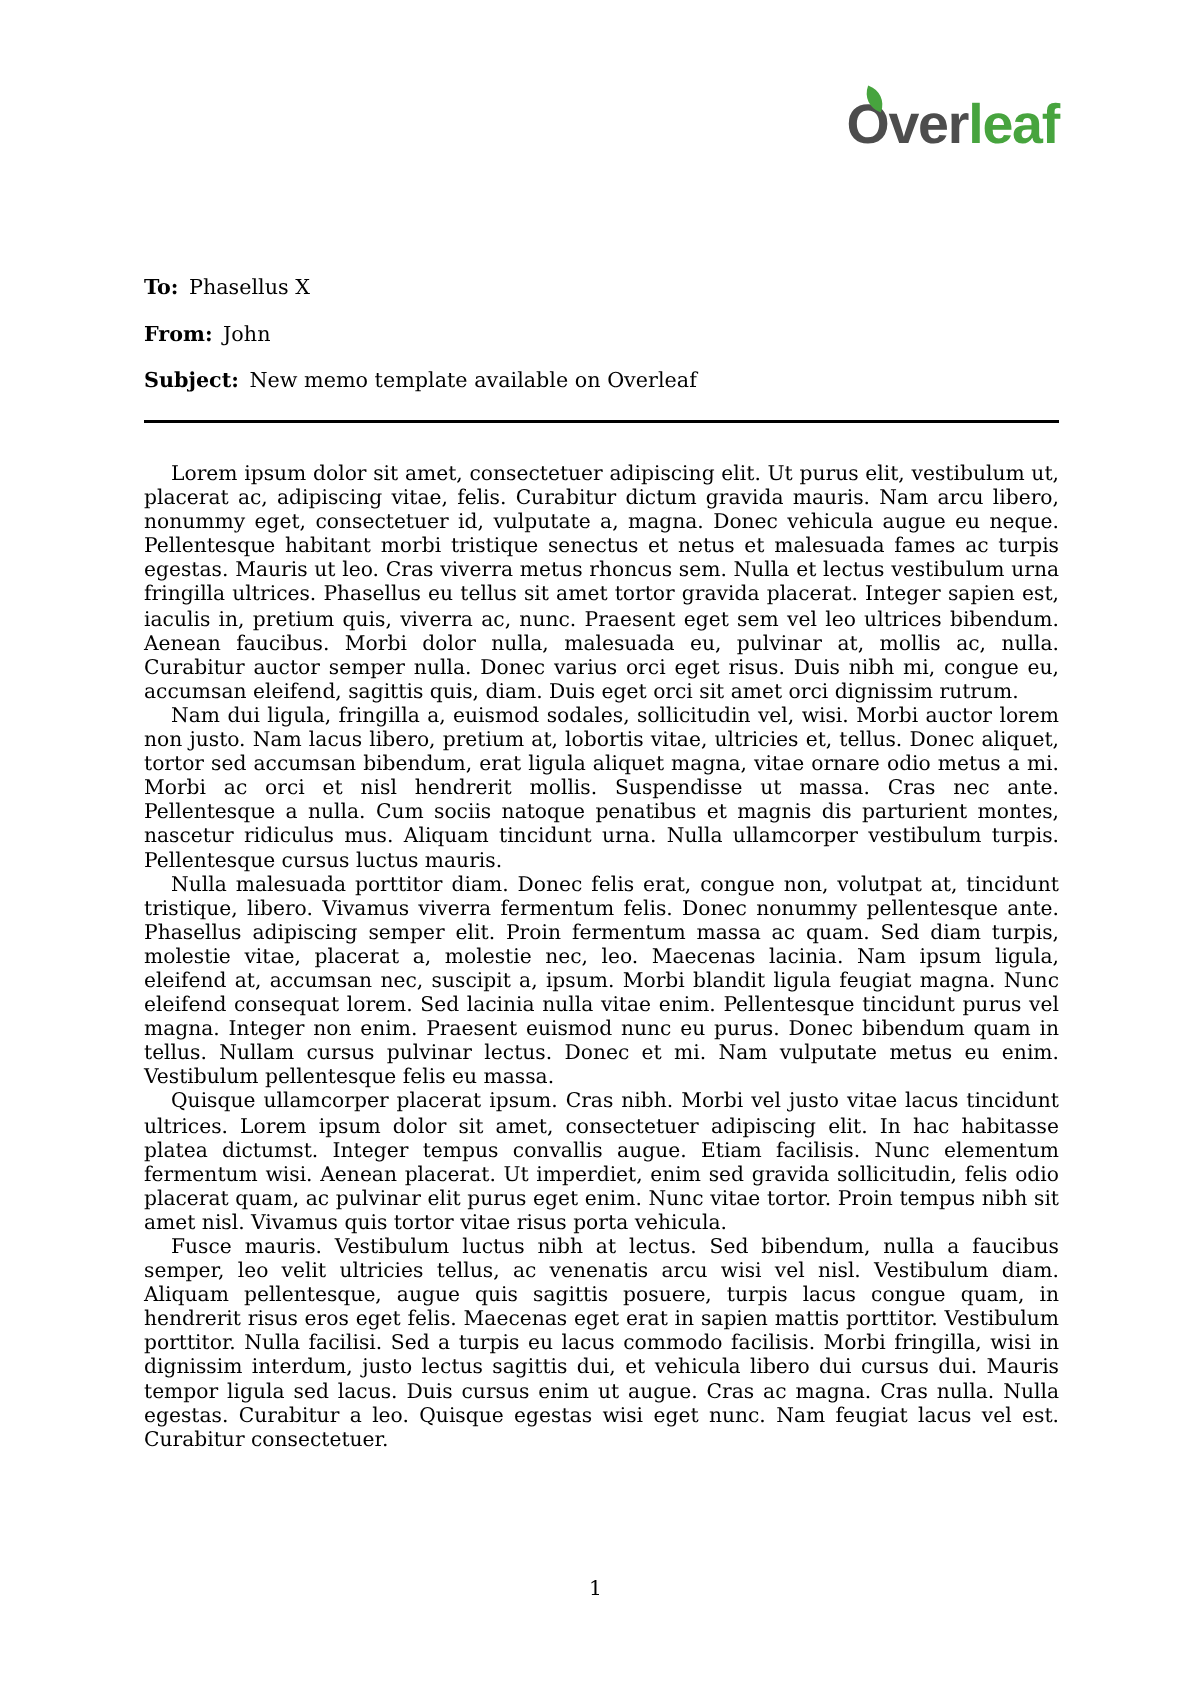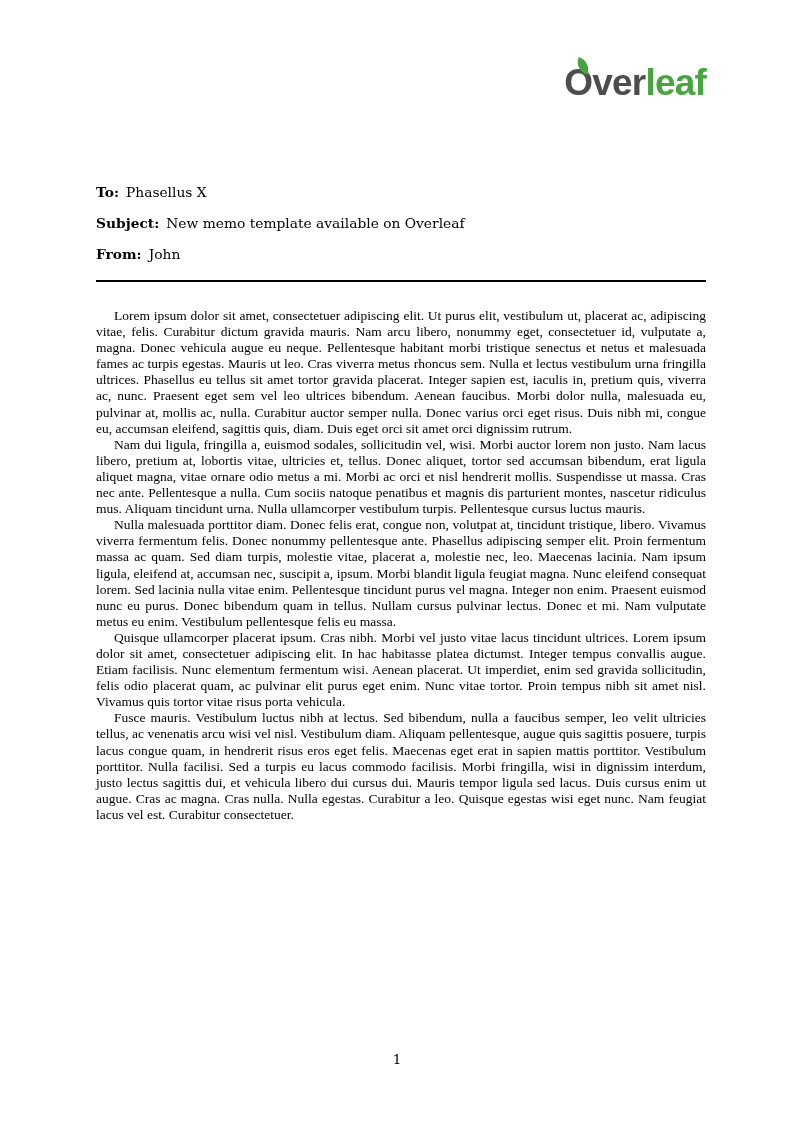--- a/index.html
+++ b/index.html
@@ -69,21 +69,20 @@
     font-size: 13.5px;
     line-height: 16.1px;
     text-align: justify;
     hyphens: auto;
     -webkit-hyphens: auto;
   }
   .body-text p {
     margin: 0;
     padding: 0;
     text-indent: 18px;
-    font-family: Liberation Serif, serif;
   }
   
   .page-footer {
     position: absolute;
     bottom: 56px;
     left: 0;
     right: 0;
     text-align: center;
     font-size: 13.5px;
   }
@@ -95,24 +94,24 @@
 
   <div class="logo-row">
     <span class="logo-text"><span class="o-wrap"><span class="leaf-shape"></span><span>O</span></span><span>ver</span><span class="logo-green">leaf</span></span>
   </div>
 
   <div class="memo-head">
     <div class="memo-field">
       <span class="field-label">To:</span><span>Phasellus X</span>
     </div>
     <div class="memo-field">
-      <span class="field-label">Subject:</span><span>New memo template available on Overleaf</span>
+      <span class="field-label">From:</span><span>John</span>
     </div>
     <div class="memo-field">
-      <span class="field-label">From:</span><span>John</span>
+      <span class="field-label">Subject:</span><span>New memo template available on Overleaf</span>
     </div>
   </div>
 
   <hr class="rule">
 
   <div class="body-text">
     <p>Lorem ipsum dolor sit amet, consectetuer adipiscing elit. Ut purus elit, vestibulum ut, placerat ac, adipiscing vitae, felis. Curabitur dictum gravida mauris. Nam arcu libero, nonummy eget, consectetuer id, vulputate a, magna. Donec vehicula augue eu neque. Pellentesque habitant morbi tristique senectus et netus et malesuada fames ac turpis egestas. Mauris ut leo. Cras viverra metus rhoncus sem. Nulla et lectus vestibulum urna fringilla ultrices. Phasellus eu tellus sit amet tortor gravida placerat. Integer sapien est, iaculis in, pretium quis, viverra ac, nunc. Praesent eget sem vel leo ultrices bibendum. Aenean faucibus. Morbi dolor nulla, malesuada eu, pulvinar at, mollis ac, nulla. Curabitur auctor semper nulla. Donec varius orci eget risus. Duis nibh mi, congue eu, accumsan eleifend, sagittis quis, diam. Duis eget orci sit amet orci dignissim rutrum.</p>
     <p>Nam dui ligula, fringilla a, euismod sodales, sollicitudin vel, wisi. Morbi auctor lorem non justo. Nam lacus libero, pretium at, lobortis vitae, ultricies et, tellus. Donec aliquet, tortor sed accumsan bibendum, erat ligula aliquet magna, vitae ornare odio metus a mi. Morbi ac orci et nisl hendrerit mollis. Suspendisse ut massa. Cras nec ante. Pellentesque a nulla. Cum sociis natoque penatibus et magnis dis parturient montes, nascetur ridiculus mus. Aliquam tincidunt urna. Nulla ullamcorper vestibulum turpis. Pellentesque cursus luctus mauris.</p>
     <p>Nulla malesuada porttitor diam. Donec felis erat, congue non, volutpat at, tincidunt tristique, libero. Vivamus viverra fermentum felis. Donec nonummy pellentesque ante. Phasellus adipiscing semper elit. Proin fermentum massa ac quam. Sed diam turpis, molestie vitae, placerat a, molestie nec, leo. Maecenas lacinia. Nam ipsum ligula, eleifend at, accumsan nec, suscipit a, ipsum. Morbi blandit ligula feugiat magna. Nunc eleifend consequat lorem. Sed lacinia nulla vitae enim. Pellentesque tincidunt purus vel magna. Integer non enim. Praesent euismod nunc eu purus. Donec bibendum quam in tellus. Nullam cursus pulvinar lectus. Donec et mi. Nam vulputate metus eu enim. Vestibulum pellentesque felis eu massa.</p>
     <p>Quisque ullamcorper placerat ipsum. Cras nibh. Morbi vel justo vitae lacus tincidunt ultrices. Lorem ipsum dolor sit amet, consectetuer adipiscing elit. In hac habitasse platea dictumst. Integer tempus convallis augue. Etiam facilisis. Nunc elementum fermentum wisi. Aenean placerat. Ut imperdiet, enim sed gravida sollicitudin, felis odio placerat quam, ac pulvinar elit purus eget enim. Nunc vitae tortor. Proin tempus nibh sit amet nisl. Vivamus quis tortor vitae risus porta vehicula.</p>

